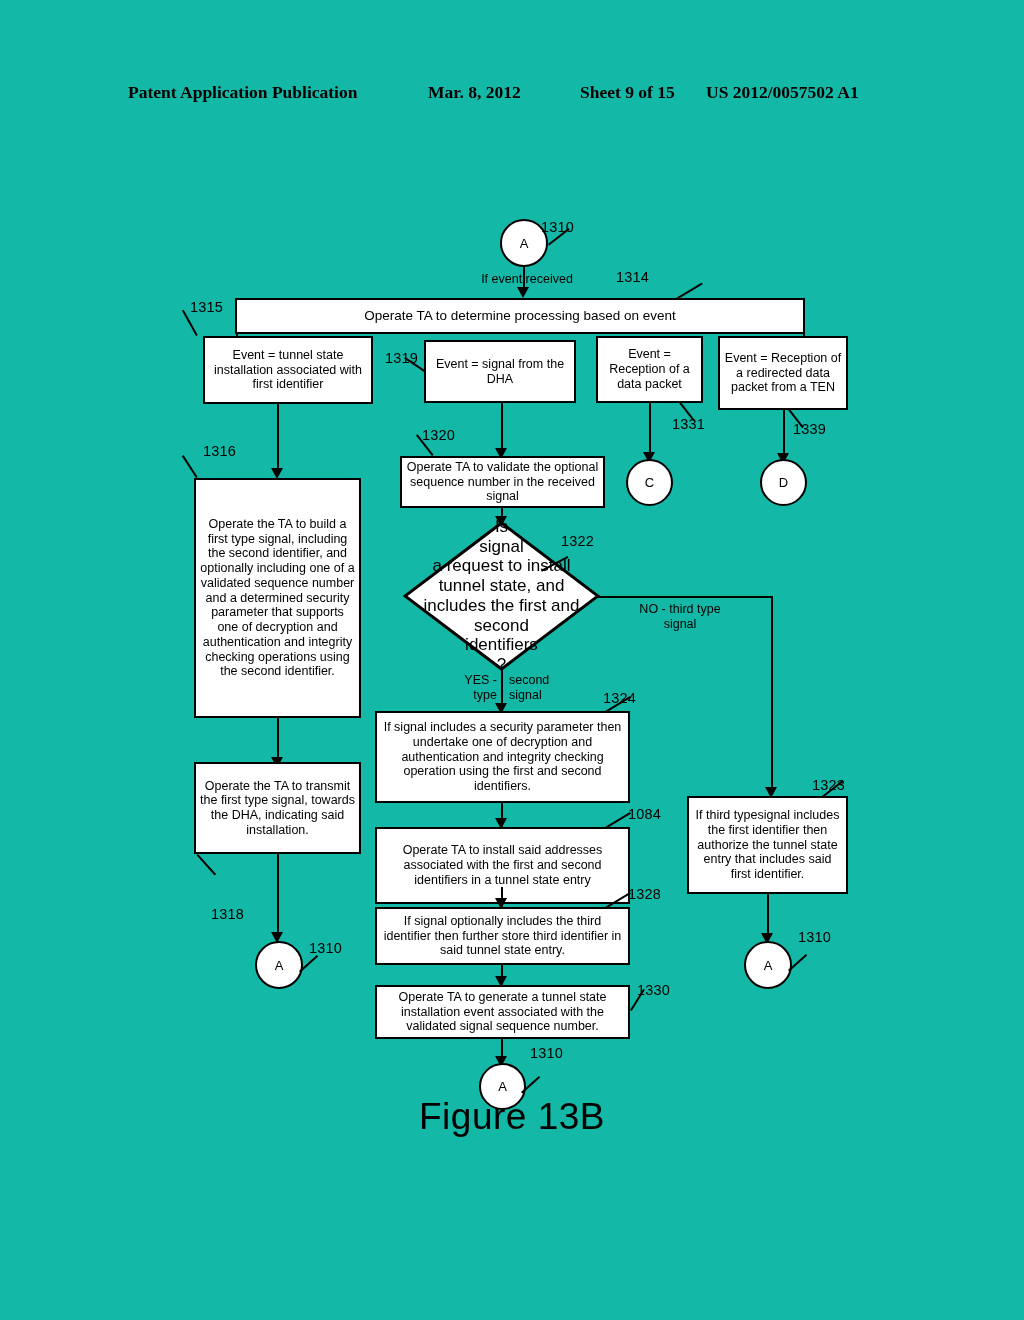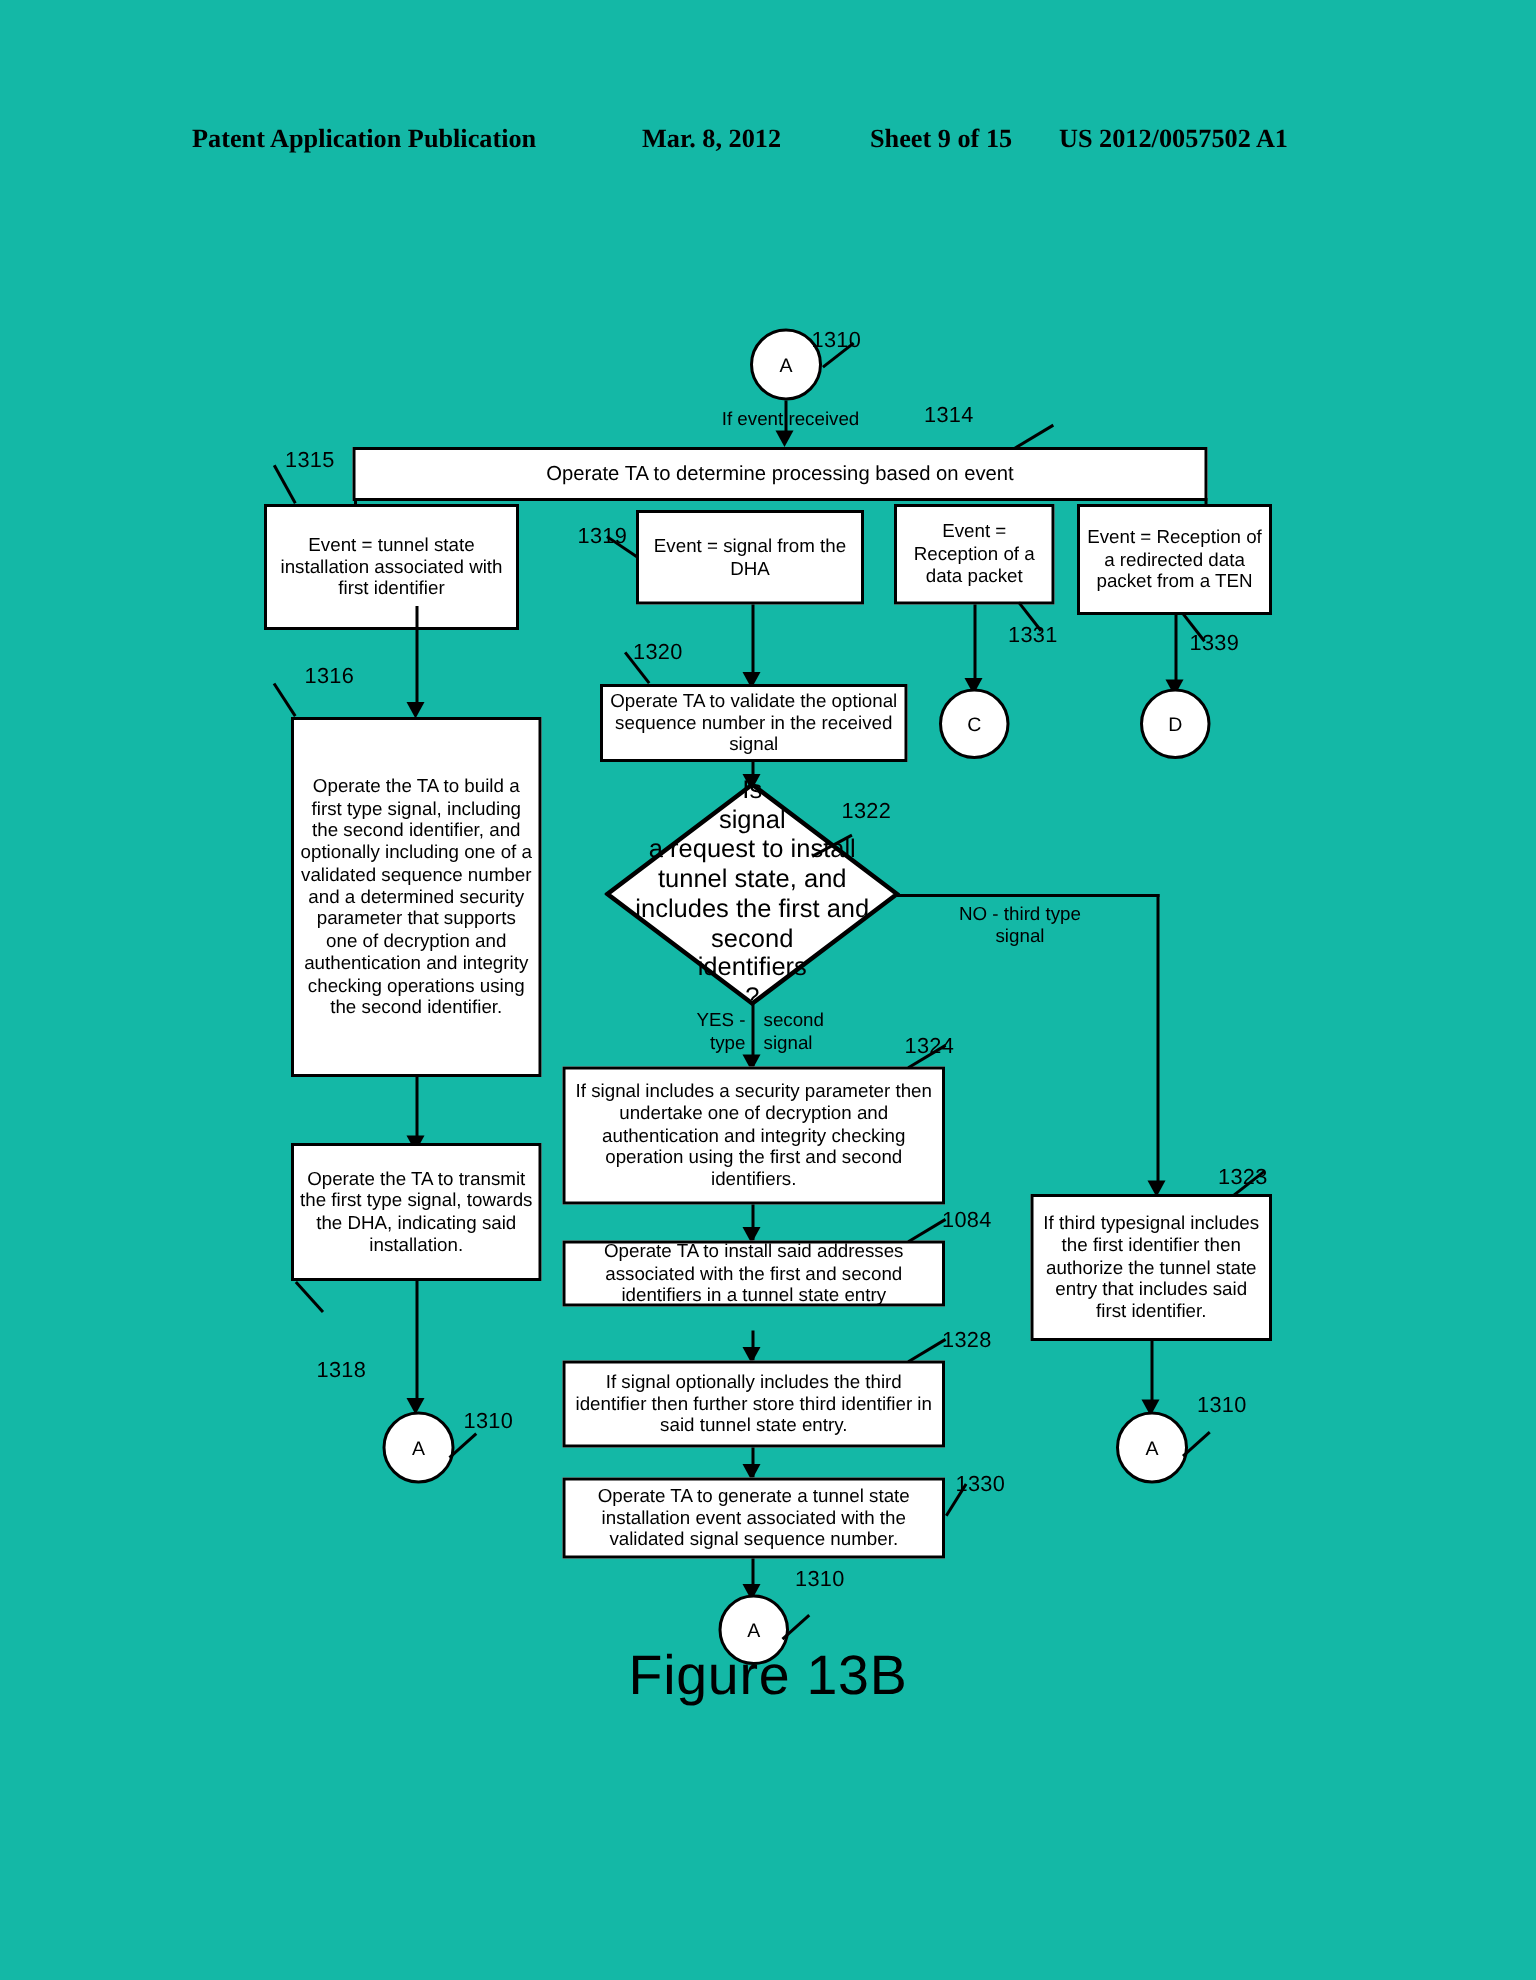--- a/index.html
+++ b/index.html
@@ -155,21 +155,21 @@
 
   <div class="node" style="left:235px;top:298px;width:570px;height:36px;font-size:13.5px;">
     <span>Operate TA to determine processing based on event</span>
   </div>
   <div class="leader" style="left:676px;top:298px;width:30px;transform:rotate(-31deg);"></div>
   <div class="reftag" style="left:616px;top:269px;">1314</div>
 
   <div class="vline" style="left:236px;top:332px;height:6px;"></div>
   <div class="vline" style="left:803px;top:332px;height:6px;"></div>
 
-  <div class="node" style="left:176px;top:336px;width:170px;height:84px;">
+  <div class="node" style="left:203px;top:336px;width:170px;height:68px;">
     <span>Event = tunnel state installation associated with first identifier</span>
   </div>
   <div class="leader" style="left:196px;top:336px;width:29px;transform:rotate(-119deg);"></div>
   <div class="reftag" style="left:190px;top:299px;">1315</div>
 
   <div class="node" style="left:424px;top:340px;width:152px;height:63px;">
     <span>Event = signal from the DHA</span>
   </div>
   <div class="leader" style="left:424px;top:372px;width:24px;transform:rotate(-146deg);"></div>
   <div class="reftag" style="left:385px;top:350px;">1319</div>
@@ -255,21 +255,21 @@
 
   <div class="node" style="left:375px;top:711px;width:255px;height:92px;">
     <span>If signal includes a security parameter then undertake one of decryption and authentication and integrity checking operation using the first and second identifiers.</span>
   </div>
   <div class="leader" style="left:605px;top:711px;width:29px;transform:rotate(-31deg);"></div>
   <div class="reftag" style="left:603px;top:690px;">1324</div>
 
   <div class="vline" style="left:501px;top:803px;height:24px;"></div>
   <div class="arrowhead" style="left:495px;top:818px;"></div>
 
-  <div class="node" style="left:375px;top:827px;width:255px;height:44px;">
+  <div class="node" style="left:375px;top:827px;width:255px;height:77px;">
     <span>Operate TA to install said addresses associated with the first and second identifiers in a tunnel state entry</span>
   </div>
   <div class="leader" style="left:605px;top:827px;width:29px;transform:rotate(-31deg);"></div>
   <div class="reftag" style="left:628px;top:806px;">1084</div>
 
   <div class="vline" style="left:501px;top:887px;height:20px;"></div>
   <div class="arrowhead" style="left:495px;top:898px;"></div>
 
   <div class="node" style="left:375px;top:907px;width:255px;height:58px;">
     <span>If signal optionally includes the third identifier then further store third identifier in said tunnel state entry.</span>

